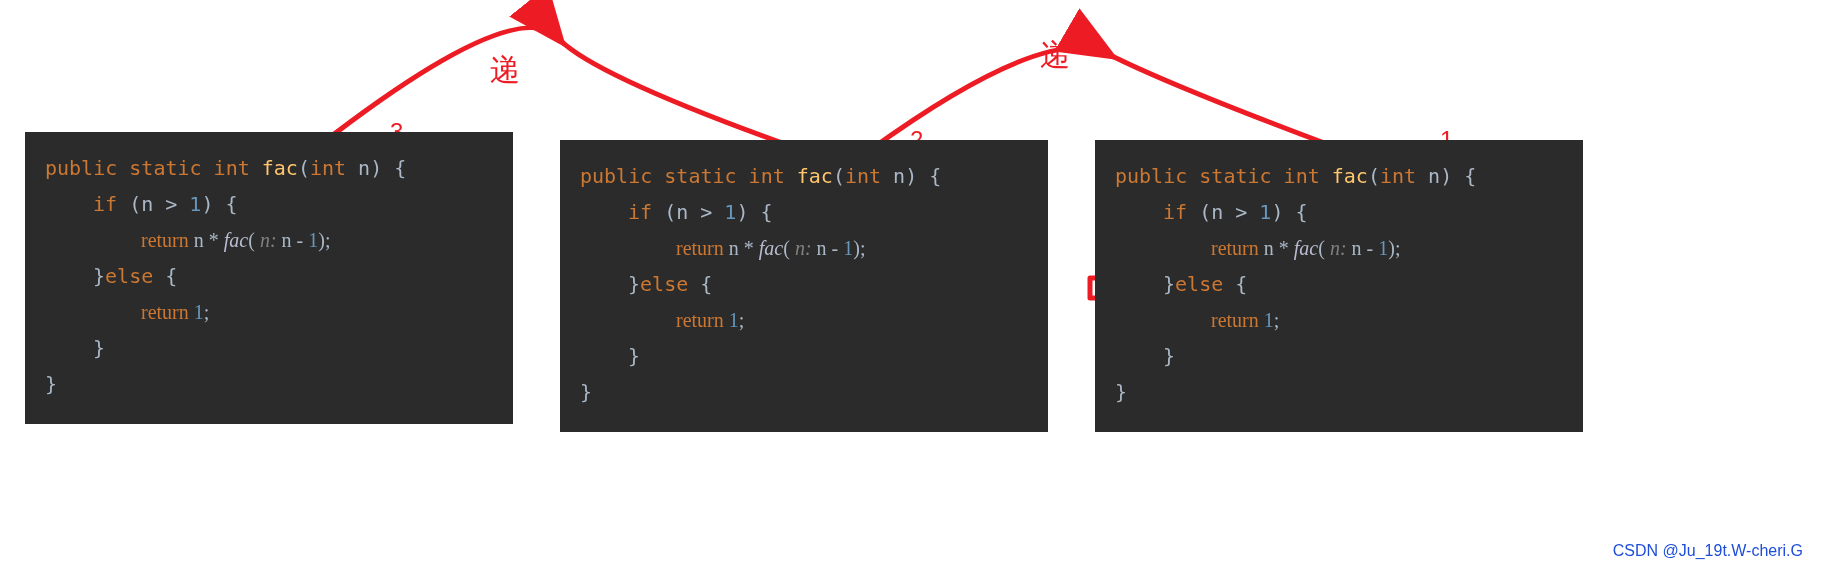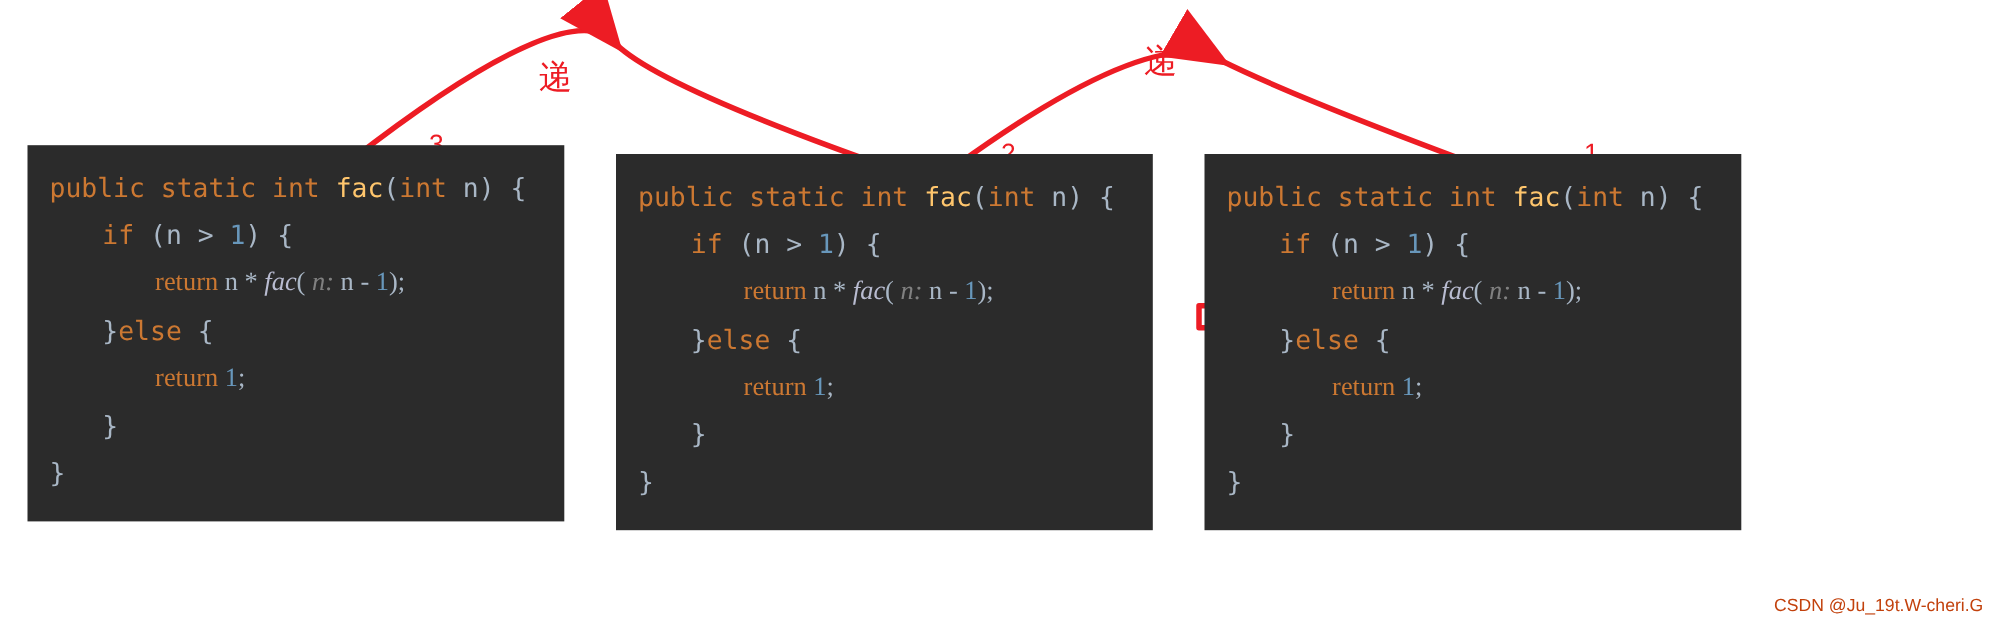--- a/index.html
+++ b/index.html
@@ -8,21 +8,21 @@
       height: 568px;
       background: #ffffff;
       position: relative;
       font-family: 'Consolas', 'Monaco', monospace;
       overflow: hidden;
     }
     .code-block {
       position: absolute;
       background: #2b2b2b;
       padding: 18px 20px 22px 20px;
-      font-size: 24px;
+      font-size: 20px;
       line-height: 1.8;
     }
     .block1 { left: 25px; top: 132px; width: 488px; }
     .block2 { left: 560px; top: 140px; width: 488px; }
     .block3 { left: 1095px; top: 140px; width: 488px; }
 
     .kw { color: #cc7832; }
     .fn { color: #ffc66d; }
     .num { color: #6897bb; }
     .txt { color: #a9b7c6; }
@@ -44,21 +44,21 @@
     .svg-layer {
       position: absolute;
       top: 0; left: 0;
       width: 1833px; height: 568px;
       pointer-events: none;
     }
     .watermark {
       position: absolute;
       right: 30px;
       bottom: 8px;
-      color: #c2410c;
+      color: #1d4ed8;
       font-family: -apple-system, 'Segoe UI', sans-serif;
       font-size: 16px;
     }
   </style>
 </head>
 <body>
 
 <svg class="svg-layer">
   <defs>
     <marker id="arrowhead" markerWidth="12" markerHeight="10" refX="10" refY="5" orient="auto">

